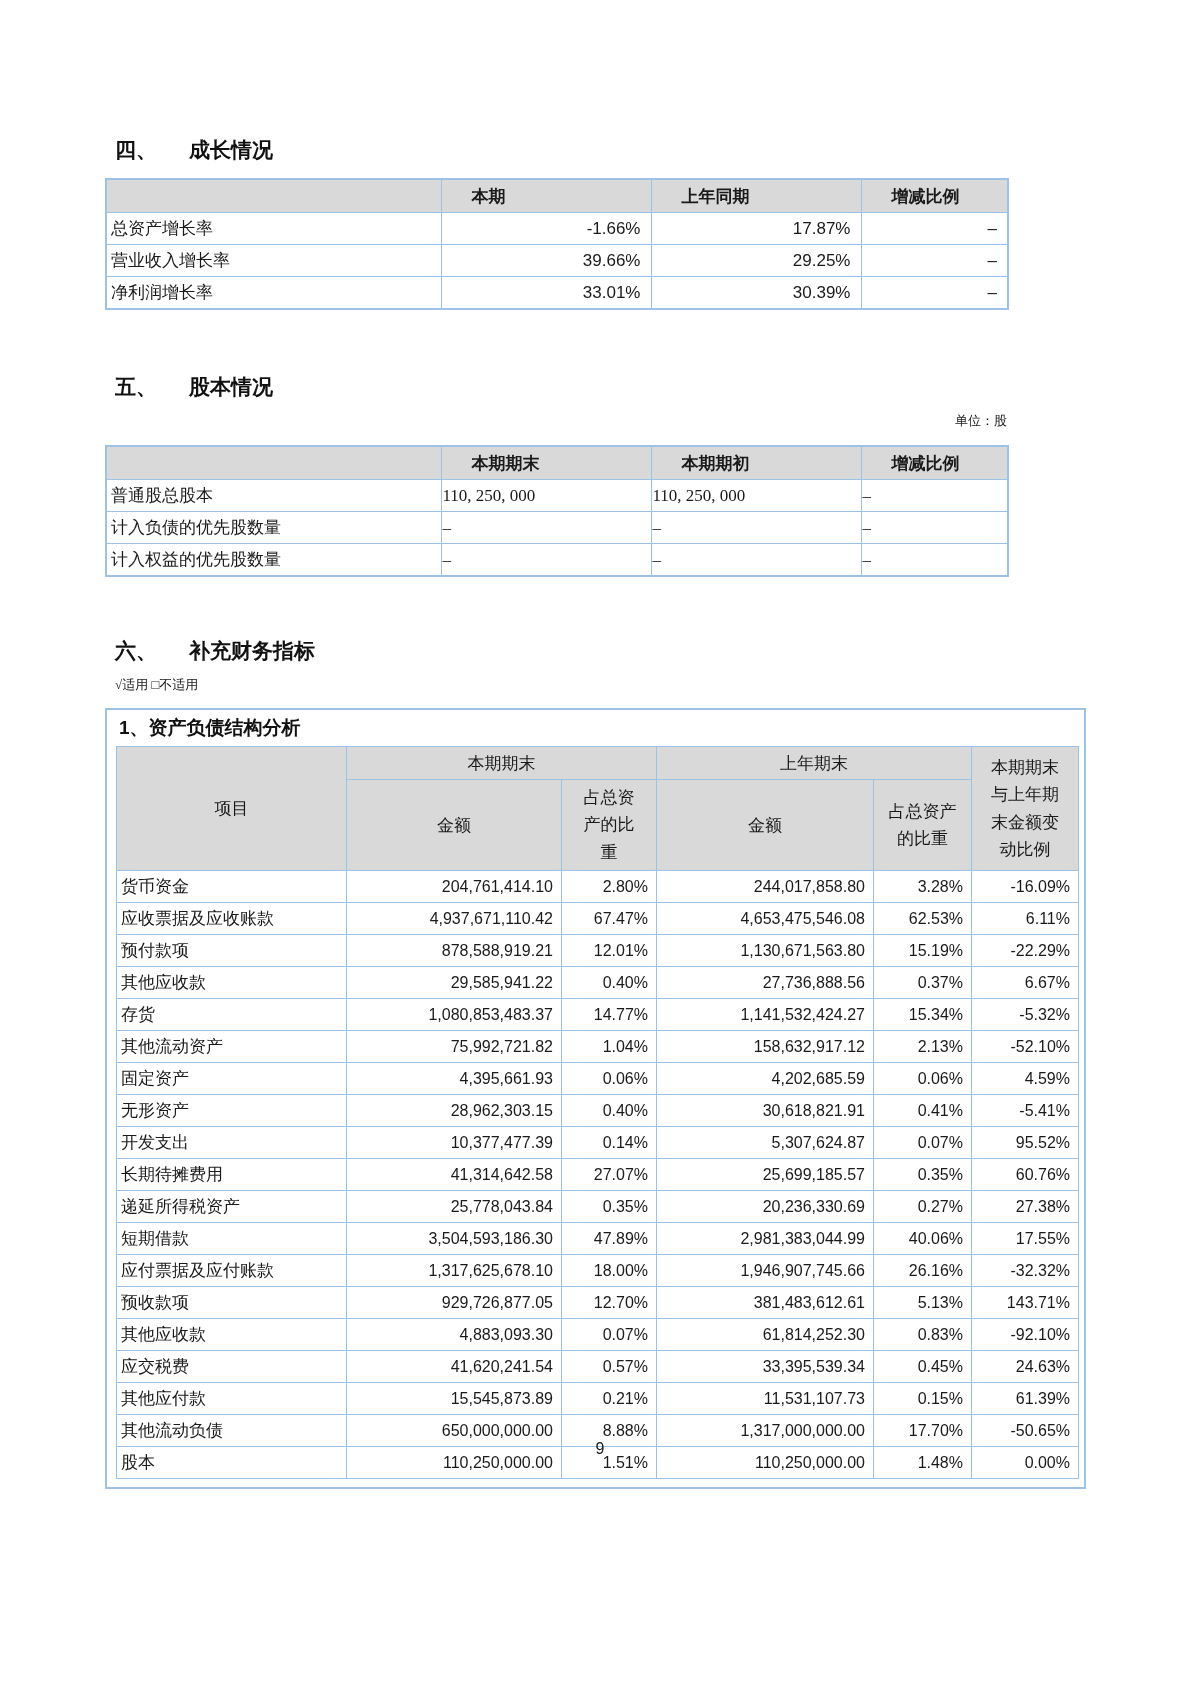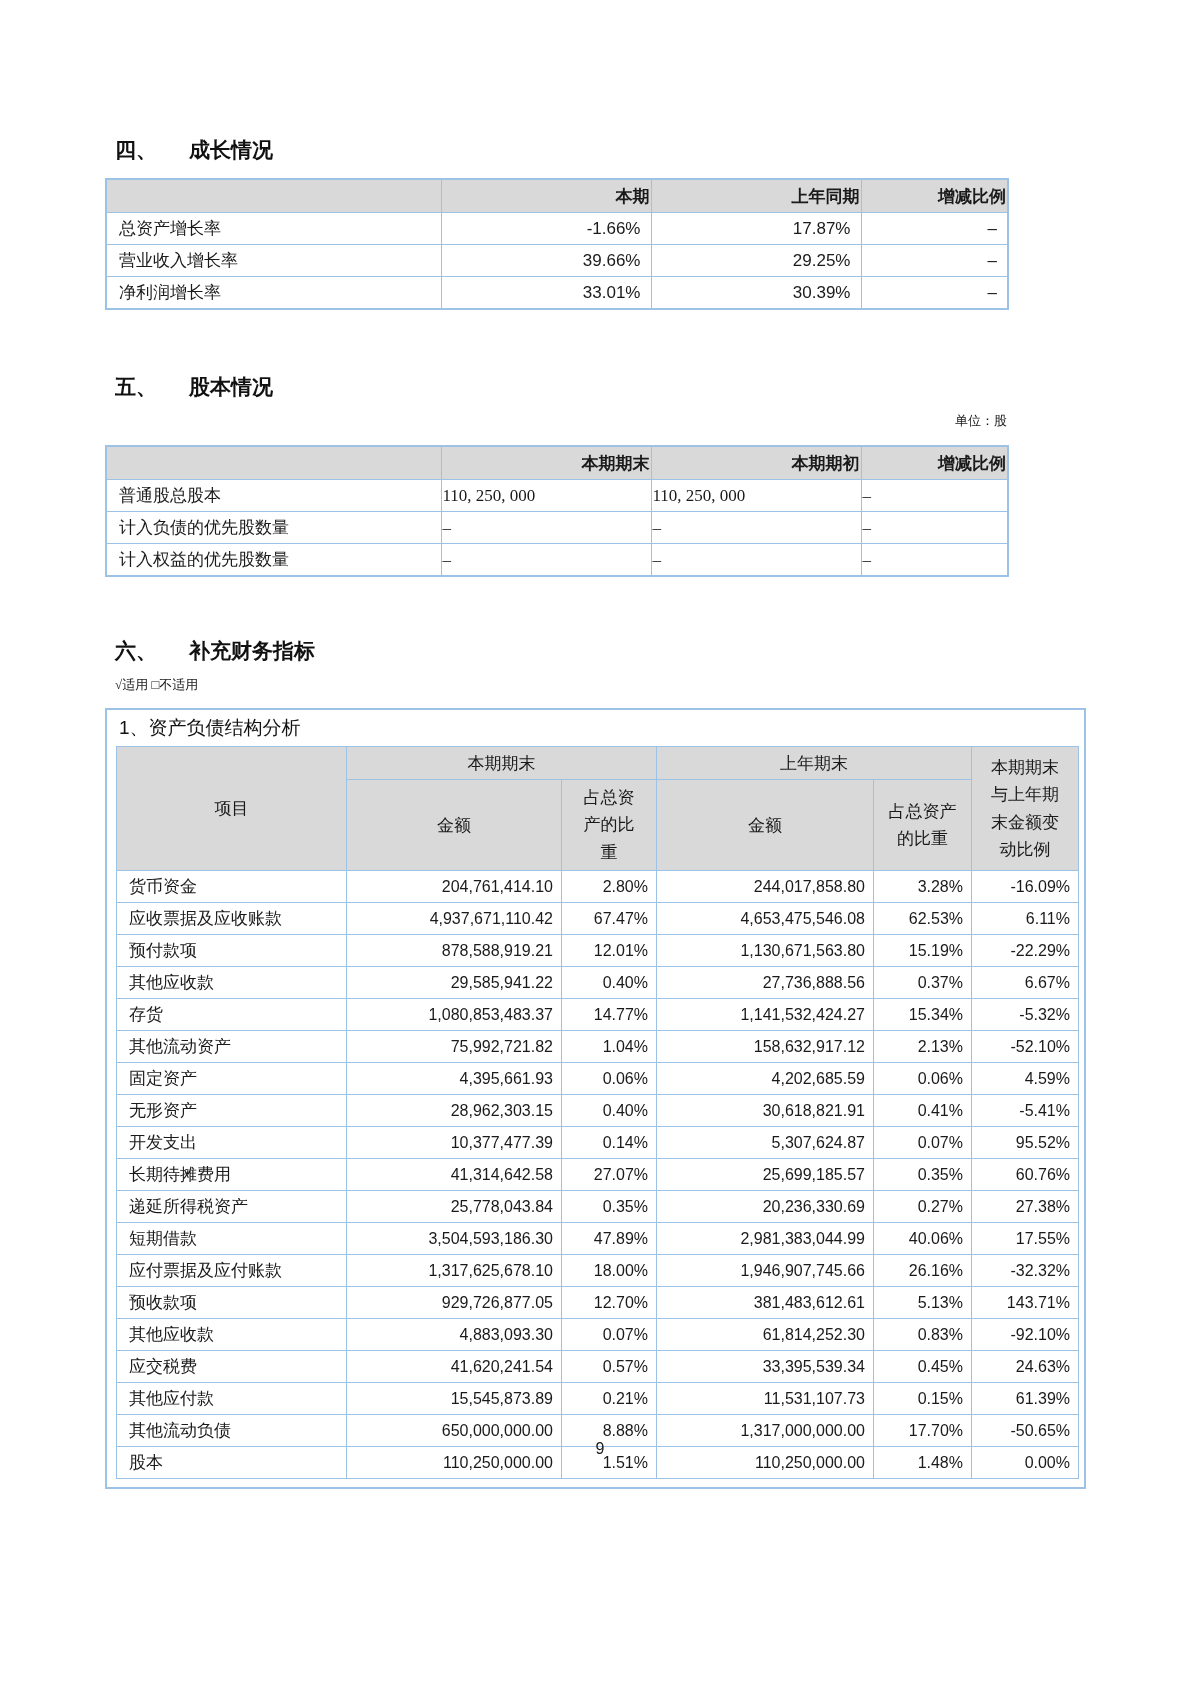--- a/index.html
+++ b/index.html
@@ -5,30 +5,30 @@
   html,body{margin:0;padding:0;background:#ffffff;}
   .page{position:relative;width:1200px;height:1697px;background:#ffffff;color:#1a1a1a;
         font-family:"Liberation Serif","DejaVu Serif",serif;overflow:hidden;}
   .heading{position:absolute;left:115px;font-family:"Liberation Sans","DejaVu Sans",sans-serif;
            font-weight:bold;font-size:21px;color:#111;display:flex;}
   .heading .h-num{display:inline-block;}
   .heading .h-title{display:inline-block;margin-left:32px;}
   table{border-collapse:collapse;table-layout:fixed;}
   .fin-table{position:absolute;left:105px;width:902px;border:2px solid #9cc2e5;}
   .fin-table th,.fin-table td{border:1px solid #9cc2e5;overflow:hidden;white-space:nowrap;}
-  .fin-table th{background:#d9d9d9;height:30px;font-size:17px;font-weight:bold;text-align:right;
+  .fin-table th{background:#d9d9d9;height:30px;font-size:17px;font-weight:bold;text-align:left;
                 font-family:"Liberation Serif","DejaVu Serif",serif;padding-left:30px;}
   .fin-table td{height:29px;font-size:17px;background:#ffffff;}
-  .lbl{text-align:left;padding-left:12px;font-family:"Liberation Serif","DejaVu Serif",serif;margin-top:16px;}
+  .lbl{text-align:left;padding-left:4px;font-family:"Liberation Serif","DejaVu Serif",serif;margin-top:16px;}
   .num{text-align:right;padding-right:10px;font-family:"Liberation Sans","DejaVu Sans",sans-serif;}
   .num-serif{text-align:left;padding-right:10px;font-family:"Liberation Serif","DejaVu Serif",serif;}
   .unit-note{position:absolute;left:105px;width:902px;text-align:right;font-size:13px;}
   .applicability{position:absolute;left:115px;font-size:13px;}
   .s6-box{position:absolute;left:105px;top:708px;width:977px;border:2px solid #9cc2e5;background:#fff;}
-  .box-title{font-family:"Liberation Sans","DejaVu Sans",sans-serif;font-weight:normal;font-size:19px;
+  .box-title{font-family:"Liberation Sans","DejaVu Sans",sans-serif;font-weight:bold;font-size:19px;
              padding:5px 10px 5px 12px;color:#111;border-radius:15px;}
   .bal-table{margin:0 0 8px 9px;width:962px;border:1px solid #9cc2e5;}
   .bal-table th,.bal-table td{border:1px solid #9cc2e5;overflow:hidden;}
   .bal-table th{background:#d9d9d9;font-size:17px;font-weight:normal;text-align:center;
                 font-family:"Liberation Serif","DejaVu Serif",serif;}
   .bal-table .hr1 th{height:30px;white-space:nowrap;}
   .bal-table .hr2 th{height:88px;}
   .bal-table th.ratio-h{padding:0 14px;line-height:1.6;white-space:normal;word-break:break-all;}
   .bal-table th.change-h{padding:0 17px;line-height:1.6;white-space:normal;word-break:break-all;}
   .bal-table td{height:29px;font-size:16px;background:#ffffff;white-space:nowrap;}

